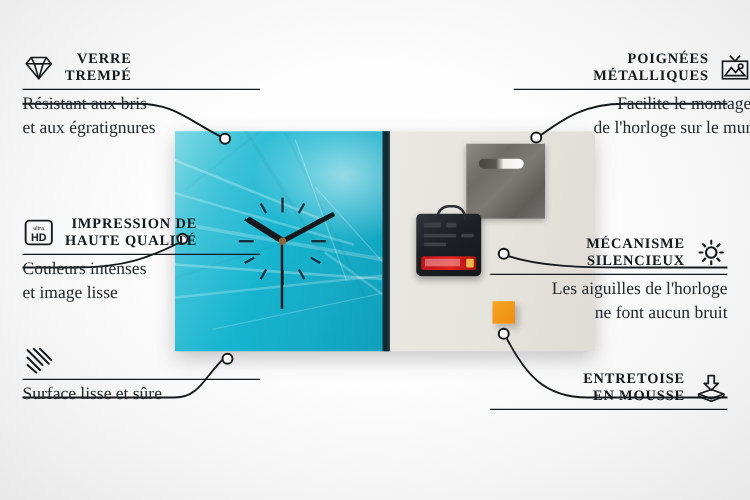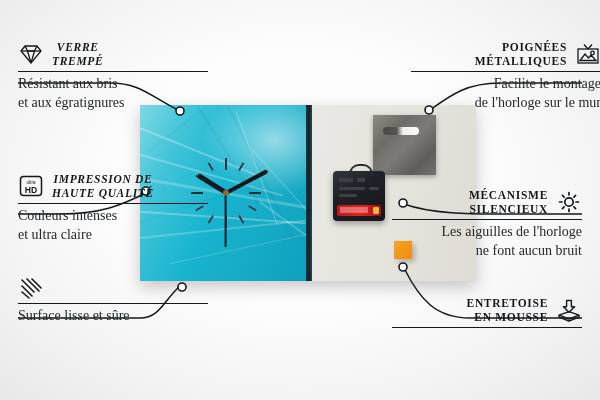--- a/index.html
+++ b/index.html
@@ -86,21 +86,21 @@
   }
   
   .callout{position:absolute;width:190px;}
   .callout .head{display:flex;align-items:center;gap:8px;}
   .callout.right .head{flex-direction:row;justify-content:flex-end;}
   .title{
     font-family:"Liberation Serif",serif;font-weight:bold;
     font-size:11.5px;letter-spacing:.06em;line-height:1.22;color:#14181b;
     text-transform:uppercase;
   }
-  .callout.left .title{text-align:center;font-style:italic;}
+  .callout.left .title{text-align:right;}
   .callout.right .title{text-align:right;}
   .rule{height:1.4px;background:#15191c;margin:3px 0 3px;}
   .desc{
     font-family:"Liberation Serif",serif;font-size:14px;line-height:1.35;
     color:#23282b;
   }
   .callout.right .desc{text-align:right;}
   .ico{width:26px;height:24px;flex:0 0 26px;display:block;}
   .ico svg{display:block;width:26px;height:24px;}
   
@@ -253,21 +253,21 @@
         </svg>
       </span>
       <span class="title">
         <span>IMPRESSION DE</span><br>
         <span>HAUTE QUALITÉ</span>
       </span>
     </div>
     <div class="rule"></div>
     <div class="desc">
       <span>Couleurs intenses</span><br>
-      <span>et ultra claire</span>
+      <span>et image lisse</span>
     </div>
   </div>
 
   <div class="callout left" style="left:18px;top:276px;">
     <div class="head">
       <span class="ico">
         <svg viewBox="0 0 26 24">
             <g stroke="#15191c" stroke-width="1.6" fill="none" stroke-linecap="round">
           <path d="M4,4 L16,16"></path>
               <path d="M4,10 L14,20"></path>

